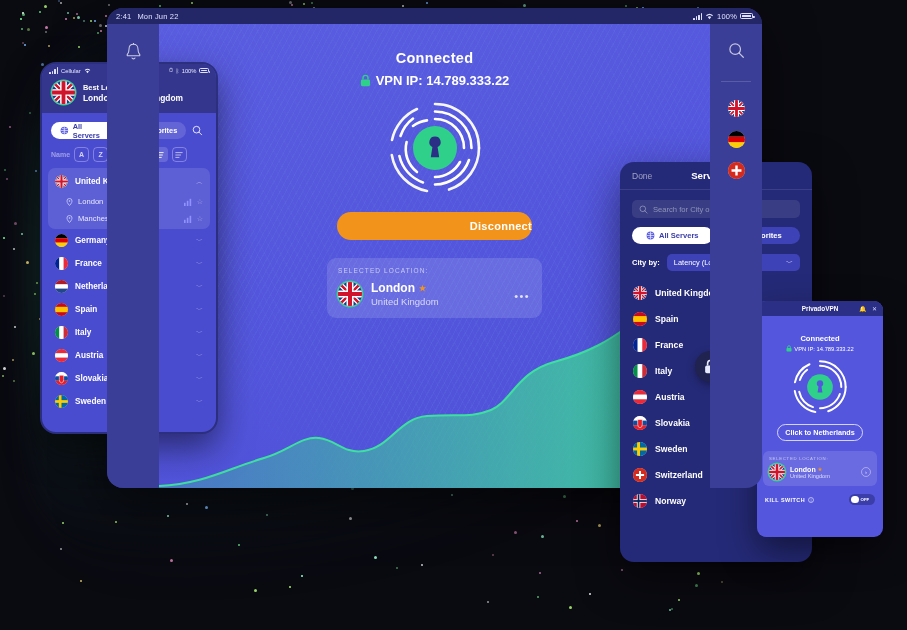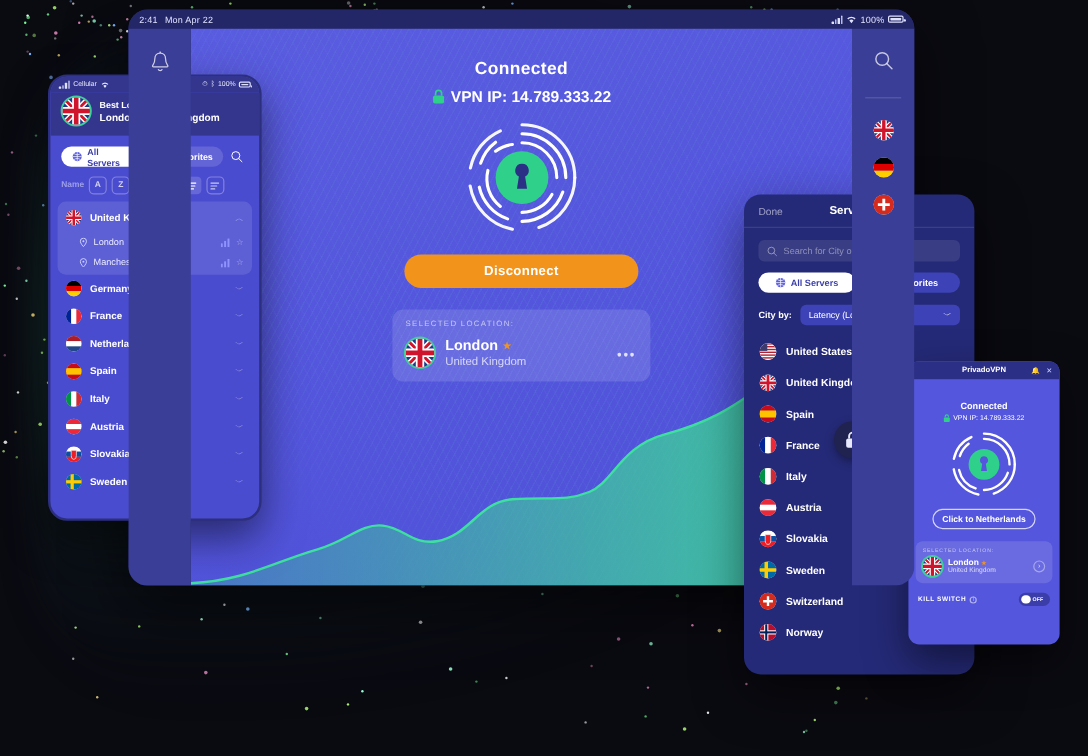--- a/index.html
+++ b/index.html
@@ -83,21 +83,21 @@
   .t-connected { color: #fff; font-size: 14.5px; font-weight: bold; letter-spacing: .3px; }
   .t-ip { margin-top: 7px; color: #fff; font-size: 13px; font-weight: bold;
           display: flex; align-items: center; justify-content: center; gap: 5px; }
 
   .shield-wrap { margin: 12px auto 0; width: 96px; height: 96px; position: relative; }
 
   .btn-disconnect {
     display: block; width: 195px; margin: 16px auto 4px;
     background: #F2941B; color: #fff; border: none; border-radius: 16px;
     height: 28px; font-size: 11px; font-weight: bold; letter-spacing: .3px;
-    font-family: inherit; cursor: pointer;
+    font-family: inherit; cursor: pointer; text-align: right;
   }
   .sel-card {
     width: 215px; margin: 18px auto 0; background: rgba(255,255,255,.13);
     border-radius: 9px; padding: 9px 11px 11px; text-align: left; position: relative;
   }
   .sel-label { color: rgba(255,255,255,.62); font-size: 6.5px; letter-spacing: 1.1px; }
   .sel-row { display: flex; align-items: center; gap: 9px; margin-top: 7px; }
   .sel-city { color: #fff; font-size: 12px; font-weight: bold; display: flex; align-items: center; gap: 4px; }
   .sel-country { color: rgba(255,255,255,.72); font-size: 9.5px; margin-top: 1px; }
   .dots3 { position: absolute; right: 12px; bottom: 16px; color: rgba(255,255,255,.8); font-size: 11px; letter-spacing: 1.4px; }
@@ -454,21 +454,21 @@
     <i style="left: 671.404px; top: 34.6146px; background: rgb(255, 255, 255); width: 2px; height: 2px; opacity: 0.97;"></i>
     <i style="left: 538.87px; top: 571.838px; background: rgb(255, 155, 211); width: 2px; height: 2px; opacity: 0.66;"></i>
     <i style="left: 266.343px; top: 514.458px; background: rgb(155, 255, 211); width: 2px; height: 2px; opacity: 0.54;"></i>
     <i style="left: 229.149px; top: 8.57415px; background: rgb(125, 185, 255); width: 3px; height: 3px; opacity: 0.66;"></i>
   </div>
 
 <div id="tablet">
 
   <div class="t-status">
     <span>2:41</span>
-    <span style="margin-left:6px">Mon Apr 22</span>
+    <span style="margin-left:6px">Mon Jun 22</span>
     <span class="right">
       <span class="bars">
           <b></b>
           <b></b>
           <b></b>
           <b></b>
         </span>
       <svg width="9" height="7" viewBox="0 0 10 8">
         <path d="M5 7.2 L7 4.6 A3.2 3.2 0 0 0 3 4.6 Z M1 2.6 A6 6 0 0 1 9 2.6 L8 3.6 A4.6 4.6 0 0 0 2 3.6 Z" fill="#dfe2ff"></path>
       </svg>
@@ -858,37 +858,20 @@
     <span class="lb">City by:</span>
     <span class="srv-sel">
       <span>Latency (Low to High)</span>
       <span class="cv">﹀</span>
     </span>
   </div>
   <div class="srv-list" id="srv-countries">
       <div class="srv-item">
         <span class="flag" style="width:14px;height:14px">
           <svg width="14" height="14" viewBox="0 0 24 24">
-            <rect width="24" height="24" fill="#fff"></rect>
-            <g fill="#b22234">
-              <rect y="0" width="24" height="2"></rect>
-              <rect y="4" width="24" height="2"></rect>
-              <rect y="8" width="24" height="2"></rect>
-              <rect y="12" width="24" height="2"></rect>
-              <rect y="16" width="24" height="2"></rect>
-              <rect y="20" width="24" height="2"></rect>
-            </g>
-            <rect width="11" height="11" fill="#3c3b6e"></rect>
-          </svg>
-        </span>
-        <span class="nm">United States</span>
-      </div>
-      <div class="srv-item">
-        <span class="flag" style="width:14px;height:14px">
-          <svg width="14" height="14" viewBox="0 0 24 24">
             <rect width="24" height="24" fill="#1e3a8c"></rect>
             <path d="M0 0 L24 24 M24 0 L0 24" stroke="#fff" stroke-width="5"></path>
             <path d="M0 0 L24 24 M24 0 L0 24" stroke="#cf142b" stroke-width="2.4"></path>
             <path d="M12 0v24M0 12h24" stroke="#fff" stroke-width="7"></path>
             <path d="M12 0v24M0 12h24" stroke="#cf142b" stroke-width="4"></path>
           </svg>
         </span>
         <span class="nm">United Kingdom</span>
       </div>
       <div class="srv-item">

